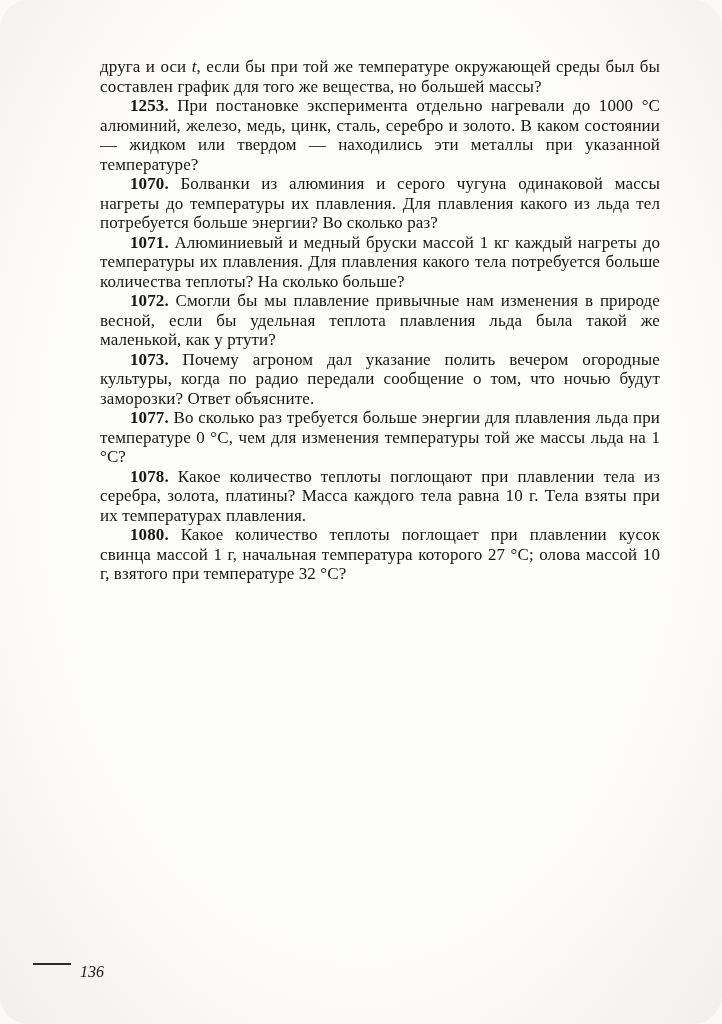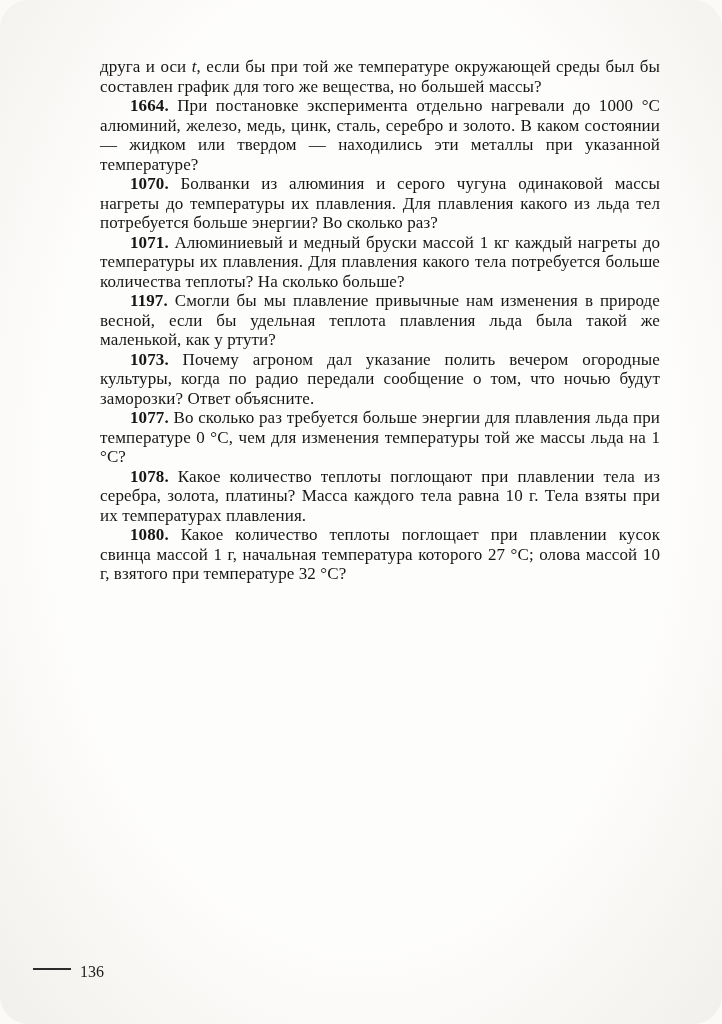--- a/index.html
+++ b/index.html
@@ -49,21 +49,21 @@
   }
   .var-italic {
     font-style: italic;
     font-family: "Liberation Serif", "DejaVu Serif", serif;
   }
   .footer {
     position: absolute;
     left: 33px;
     top: 963px;
     display: flex;
-    align-items: center;
+    font-style: italic;
   }
   .footer-rule {
     display: inline-block;
     width: 38px;
     height: 2px;
     background: #2b2b2b;
     margin-right: 9px;
     margin-bottom: 6px;
   }
   .page-number {
@@ -75,27 +75,27 @@
 </head>
 <body>
 
 <div class="scan-page">
 
   <div class="text-block">
 
     <p class="continuation"><span>друга и оси </span><span class="var-italic">t</span><span>, если бы при той же температуре окружающей среды был бы составлен график для того же вещества, но большей массы?</span></p>
 
     <div id="problems-list">
-  <p class="problem"><span class="problem-number">1664.</span><span class="problem-text"> При постановке эксперимента отдельно нагревали до 1000 °С алюминий, железо, медь, цинк, сталь, серебро и золото. В каком состоянии — жидком или твердом — находились эти металлы при указанной температуре?</span></p>
+  <p class="problem"><span class="problem-number">1253.</span><span class="problem-text"> При постановке эксперимента отдельно нагревали до 1000 °С алюминий, железо, медь, цинк, сталь, серебро и золото. В каком состоянии — жидком или твердом — находились эти металлы при указанной температуре?</span></p>
 
   <p class="problem"><span class="problem-number">1070.</span><span class="problem-text"> Болванки из алюминия и серого чугуна одинаковой массы нагреты до температуры их плавления. Для плавления какого из льда тел потребуется больше энергии? Во сколько раз?</span></p>
 
   <p class="problem"><span class="problem-number">1071.</span><span class="problem-text"> Алюминиевый и медный бруски массой 1 кг каждый нагреты до температуры их плавления. Для плавления какого тела потребуется больше количества теплоты? На сколько больше?</span></p>
 
-  <p class="problem"><span class="problem-number">1197.</span><span class="problem-text"> Смогли бы мы плавление привычные нам изменения в природе весной, если бы удельная теплота плавления льда была такой же маленькой, как у ртути?</span></p>
+  <p class="problem"><span class="problem-number">1072.</span><span class="problem-text"> Смогли бы мы плавление привычные нам изменения в природе весной, если бы удельная теплота плавления льда была такой же маленькой, как у ртути?</span></p>
 
   <p class="problem"><span class="problem-number">1073.</span><span class="problem-text"> Почему агроном дал указание полить вечером огородные культуры, когда по радио передали сообщение о том, что ночью будут заморозки? Ответ объясните.</span></p>
 
 
 
 
   <p class="problem"><span class="problem-number">1077.</span><span class="problem-text"> Во сколько раз требуется больше энергии для плавления льда при температуре 0 °С, чем для изменения температуры той же массы льда на 1 °С?</span></p>
 
   <p class="problem"><span class="problem-number">1078.</span><span class="problem-text"> Какое количество теплоты поглощают при плавлении тела из серебра, золота, платины? Масса каждого тела равна 10 г. Тела взяты при их температурах плавления.</span></p>
 

